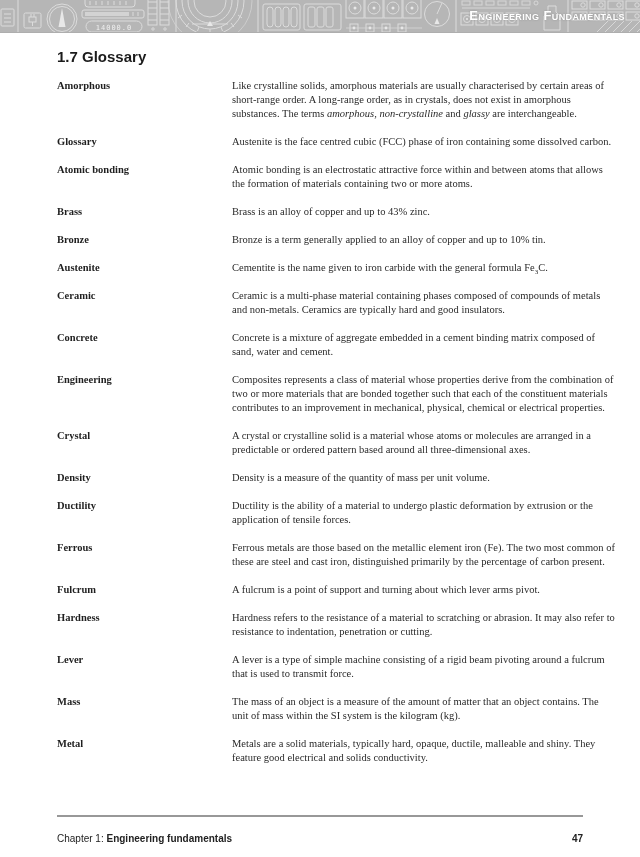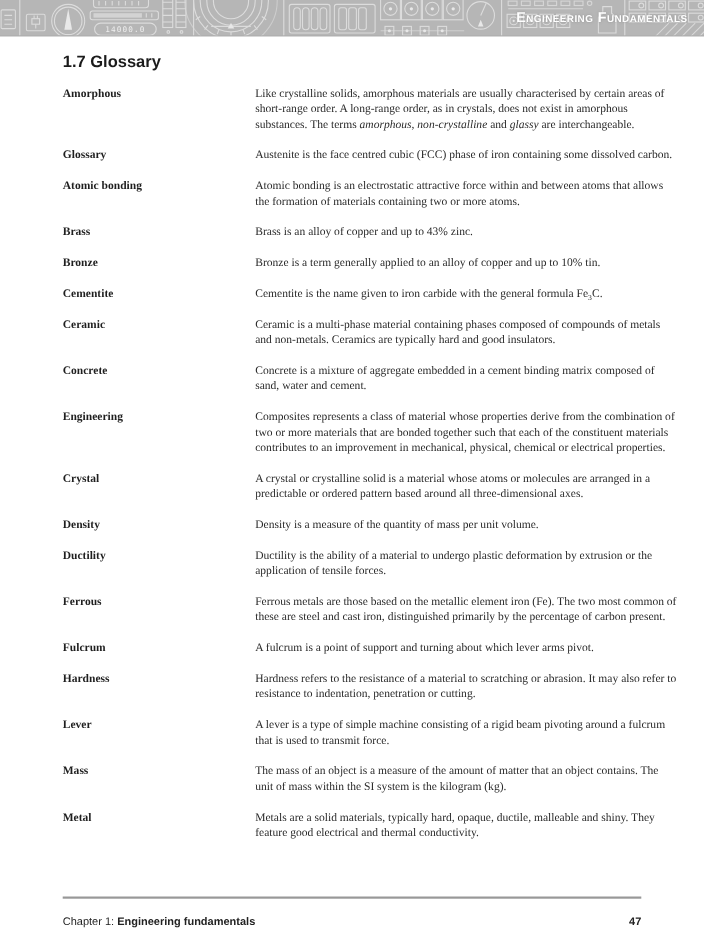--- a/index.html
+++ b/index.html
@@ -258,21 +258,21 @@
       </div>
       <div class="entry">
         <div class="term">Brass</div>
         <div class="def"><span>Brass is an alloy of copper and up to 43% zinc.</span></div>
       </div>
       <div class="entry">
         <div class="term">Bronze</div>
         <div class="def"><span>Bronze is a term generally applied to an alloy of copper and up to 10% tin.</span></div>
       </div>
       <div class="entry">
-        <div class="term">Cementite</div>
+        <div class="term">Austenite</div>
         <div class="def"><span>Cementite is the name given to iron carbide with the general formula Fe</span><sub>3</sub><span>C.</span></div>
       </div>
       <div class="entry">
         <div class="term">Ceramic</div>
         <div class="def"><span>Ceramic is a multi-phase material containing phases composed of compounds of metals and non-metals. Ceramics are typically hard and good insulators.</span></div>
       </div>
       <div class="entry">
         <div class="term">Concrete</div>
         <div class="def"><span>Concrete is a mixture of aggregate embedded in a cement binding matrix composed of sand, water and cement.</span></div>
       </div>
@@ -307,21 +307,21 @@
       <div class="entry">
         <div class="term">Lever</div>
         <div class="def"><span>A lever is a type of simple machine consisting of a rigid beam pivoting around a fulcrum that is used to transmit force.</span></div>
       </div>
       <div class="entry">
         <div class="term">Mass</div>
         <div class="def"><span>The mass of an object is a measure of the amount of matter that an object contains. The unit of mass within the SI system is the kilogram (kg).</span></div>
       </div>
       <div class="entry">
         <div class="term">Metal</div>
-        <div class="def"><span>Metals are a solid materials, typically hard, opaque, ductile, malleable and shiny. They feature good electrical and thermal conductivity.</span></div>
+        <div class="def"><span>Metals are a solid materials, typically hard, opaque, ductile, malleable and shiny. They feature good electrical and solids conductivity.</span></div>
       </div>
     </div>
 </main>
 
 <footer class="footer">
   <span><span>Chapter 1: </span><span class="bold">Engineering fundamentals</span></span>
   <span class="bold">47</span>
 </footer>
 
 </body></html>

